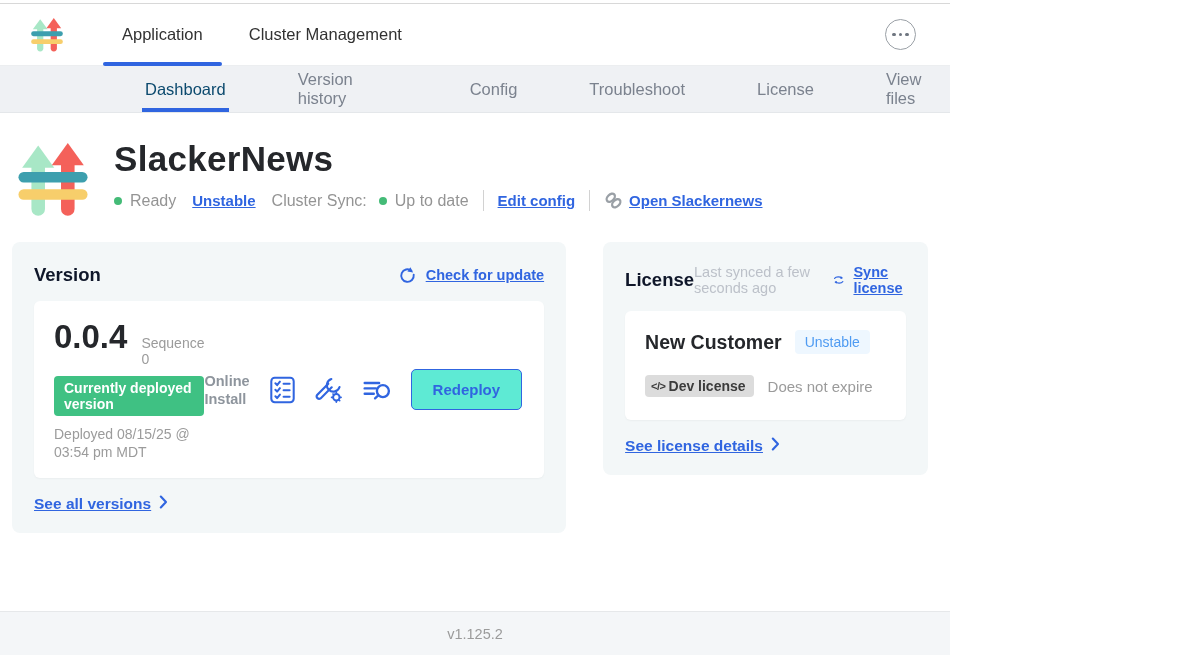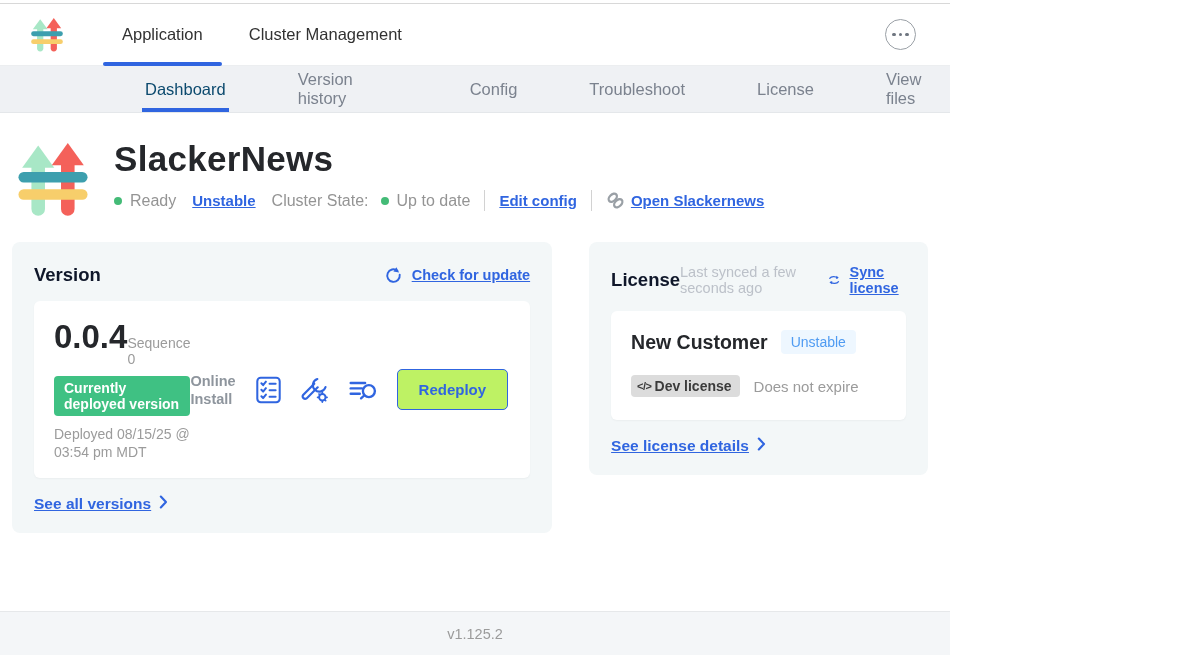--- a/index.html
+++ b/index.html
@@ -45,29 +45,29 @@
   .card { background:#f3f7f8; border-radius:8px; }
   .card.version { width:556px; padding:22px 22px 20px; }
   .card.license { width:555px; padding:22px 22px 20px; }
   .card-head { display:flex; align-items:center; }
   .card-title { font-size:18.5px; font-weight:bold; color:#0f172a; }
   .head-right { margin-left:auto; display:flex; align-items:center; gap:9px; }
   .small-link { font-size:14.5px; }
   .inner { background:#fff; border-radius:6px; margin-top:15px; padding:17px 20px; box-shadow:0 1px 2px rgba(0,0,0,.04); }
 
   .version-inner { display:flex; align-items:center; }
-  .v-number-row { display:flex; align-items:baseline; }
+  .v-number-row { display:flex; align-items:baseline; gap:14px; }
   .v-number { font-size:33px; font-weight:bold; color:#25272b; }
   .v-seq { font-size:14px; color:#9b9b9b; }
   .deploy-badge { display:inline-block; margin-top:9px; background:#3fc183; color:#fff; font-size:14px; font-weight:600; padding:4px 10px; border-radius:4px; }
   .deployed-at { margin-top:9px; font-size:14px; color:#9b9b9b; max-width:218px; line-height:1.3; }
   .v-right { margin-left:auto; display:flex; align-items:center; gap:19px; padding-right:2px; }
   .install-type { font-size:14.5px; font-weight:bold; color:#8e959d; line-height:1.25; }
   .icon-btn { background:none; border:none; padding:0; cursor:pointer; display:flex; align-items:center; }
-  .redeploy-btn { background:#bef264; border:1.5px solid #3065e0; color:#3065e0; font-weight:bold; font-size:15px; font-family:inherit; padding:11px 21px; border-radius:5px; cursor:pointer; }
+  .redeploy-btn { background:#5eead4; border:1.5px solid #3065e0; color:#3065e0; font-weight:bold; font-size:15px; font-family:inherit; padding:11px 21px; border-radius:5px; cursor:pointer; }
   .card-footer-link { margin-top:17px; display:flex; align-items:flex-start; gap:8px; font-size:15.5px; width:max-content; cursor:pointer; }
 
   .last-synced { color:#bcc1c9; font-size:14.5px; margin-right:9px; }
   .lic-inner { padding:19px 20px 23px; }
   .cust-row { display:flex; align-items:center; gap:13px; }
   .cust-name { font-size:19.5px; font-weight:bold; color:#25272b; }
   .channel-badge { background:#eef7ff; color:#4f9bf2; font-size:14px; padding:4px 10px; border-radius:4px; }
   .lic-meta { display:flex; align-items:center; gap:14px; margin-top:21px; }
   .lic-type-tag { background:#dcdcdc; color:#3b3b3b; font-size:14px; font-weight:bold; padding:3px 8px 3px 6px; border-radius:4px; display:flex; align-items:center; gap:3px; }
   .code-glyph { font-size:11px; font-weight:bold; letter-spacing:-0.5px; color:#3b3b3b; }
@@ -143,21 +143,21 @@
   <div class="hero">
     <svg class="hero-logo" viewBox="0 0 60 66">
         <use href="#sn-logo"></use>
       </svg>
     <div class="hero-text">
       <div class="app-title">SlackerNews</div>
       <div class="status-row">
         <span class="dot-green"></span>
         <span class="gap-m">Ready</span>
         <span class="link gap-m" style="font-size:15px">Unstable</span>
-        <span class="gap-s">Cluster State:</span>
+        <span class="gap-s">Cluster Sync:</span>
         <span class="dot-green"></span>
         <span>Up to date</span>
         <span class="vdiv"></span>
         <span class="link" style="font-size:15px">Edit config</span>
         <span class="vdiv"></span>
         <span class="chain-wrap">
           <svg width="19" height="19" viewBox="0 0 18 18" fill="none" stroke="#9aa0a6" stroke-width="2.2">
             <ellipse cx="6.4" cy="6.4" rx="4.6" ry="3.0" transform="rotate(-45 6.4 6.4)"></ellipse>
             <ellipse cx="11.6" cy="11.6" rx="4.6" ry="3.0" transform="rotate(-45 11.6 11.6)"></ellipse>
           </svg>

